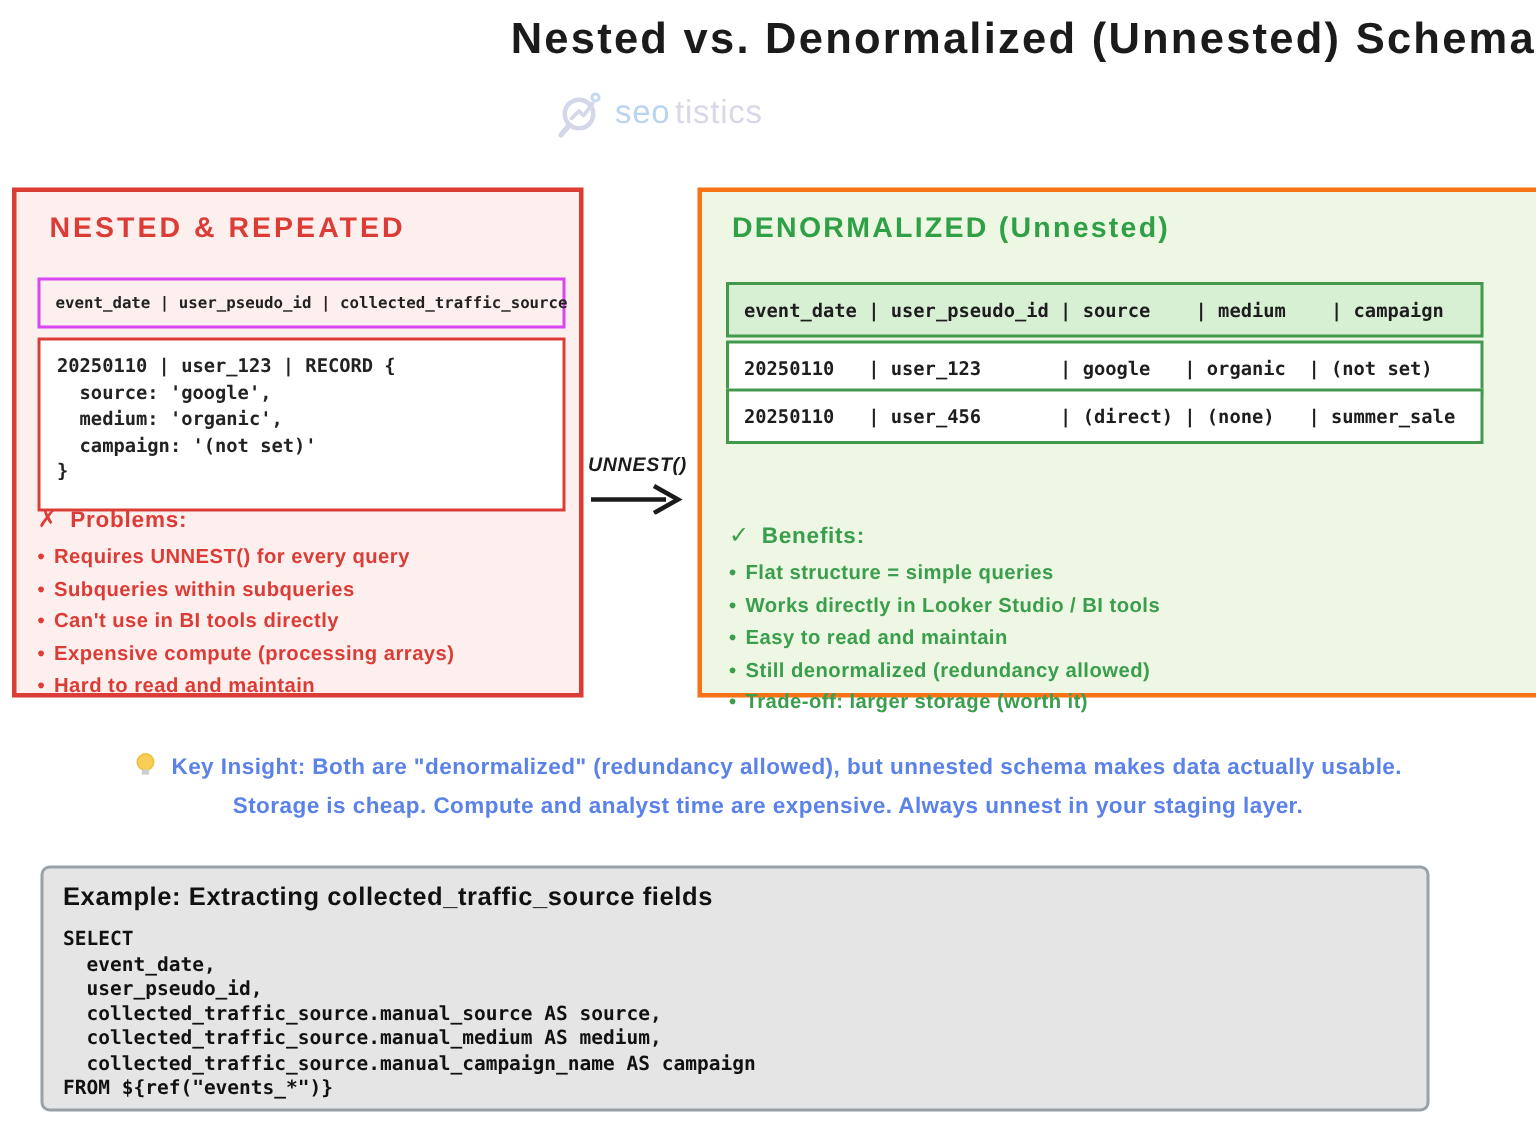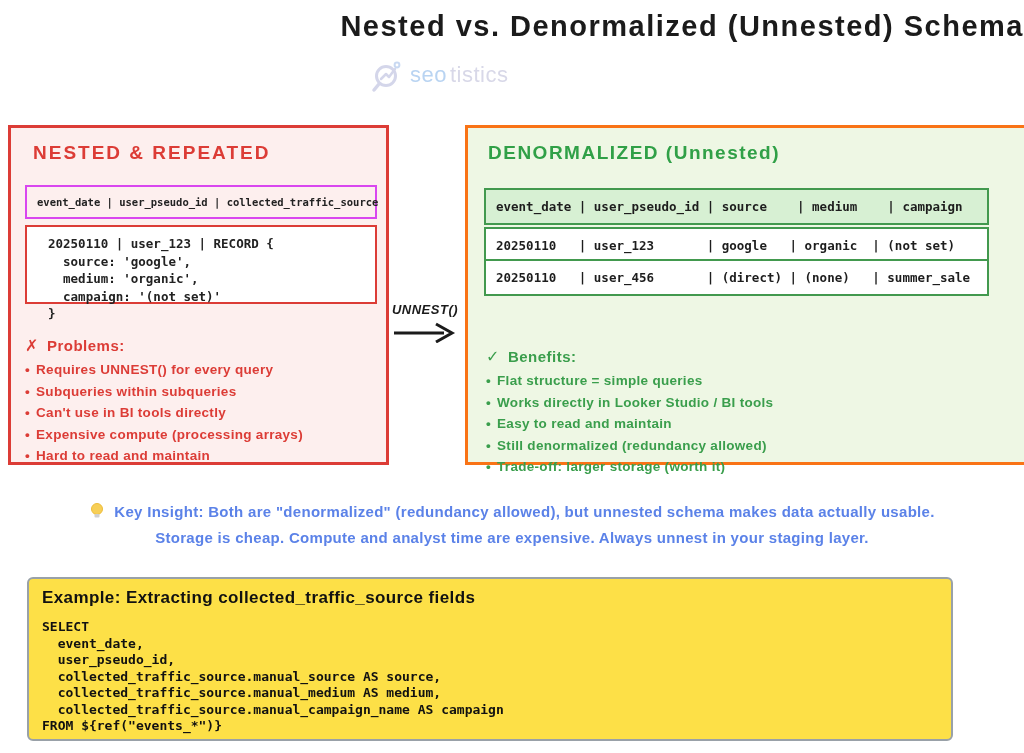--- a/index.html
+++ b/index.html
@@ -40,22 +40,22 @@
   }
 
   .mono { font-family:"DejaVu Sans Mono","Liberation Mono",monospace; white-space:pre; }
 
   .schema-header-red {
     position:absolute; left:14px; top:57px; width:352px; box-sizing:border-box;
     border:2px solid #d946ef; background:#fdefee; padding:9px 10px;
     font-weight:bold; font-size:10.5px; color:#222222;
   }
   .record-box {
-    position:absolute; left:14px; top:97px; width:352px; height:79px; box-sizing:border-box;
-    border:2px solid #dc3c36; background:#ffffff; padding:8px 21px;
+    position:absolute; left:14px; top:97px; width:352px; height:116px; box-sizing:border-box;
+    border:2px solid #dc3c36; background:#ffffff; padding:8px 11px;
     font-weight:600; font-size:12.5px; line-height:17.5px; color:#222222;
   }
   .problems { position:absolute; left:14px; top:208px; color:#dc3c36; }
   .list-heading { font-size:15px; font-weight:600; letter-spacing:0.5px; margin-bottom:4px; }
   .icon-glyph { font-size:16px; font-weight:bold; margin-right:8px; }
   .hand-list { list-style:none; margin:0; padding:0; }
   .hand-list li { font-size:13.5px; font-weight:600; letter-spacing:0.3px; line-height:21.5px; }
   .hand-list .bullet { margin-right:6px; }
 
   
@@ -80,21 +80,21 @@
   
   .insight {
     top:499px; left:0; width:100%; text-align:center;
     color:#5b82e8; font-size:15px; font-weight:600; letter-spacing:0.3px; line-height:26px;
   }
   .insight .bulb { display:inline-block; vertical-align:-3px; margin-right:9px; }
 
   
   .code-panel {
     left:27px; top:577px; width:926px; height:164px; box-sizing:border-box;
-    background:#fde047; border:2px solid #99a1a8; border-radius:6px;
+    background:#e5e5e5; border:2px solid #99a1a8; border-radius:6px;
   }
   .code-title {
     position:absolute; left:13px; top:9px;
     font-size:17px; font-weight:bold; letter-spacing:0.4px; color:#111111;
   }
   .sql-code {
     position:absolute; left:13px; top:40px;
     font-size:13px; font-weight:600; line-height:16.5px; color:#111111;
   }
   svg { display:block; }

